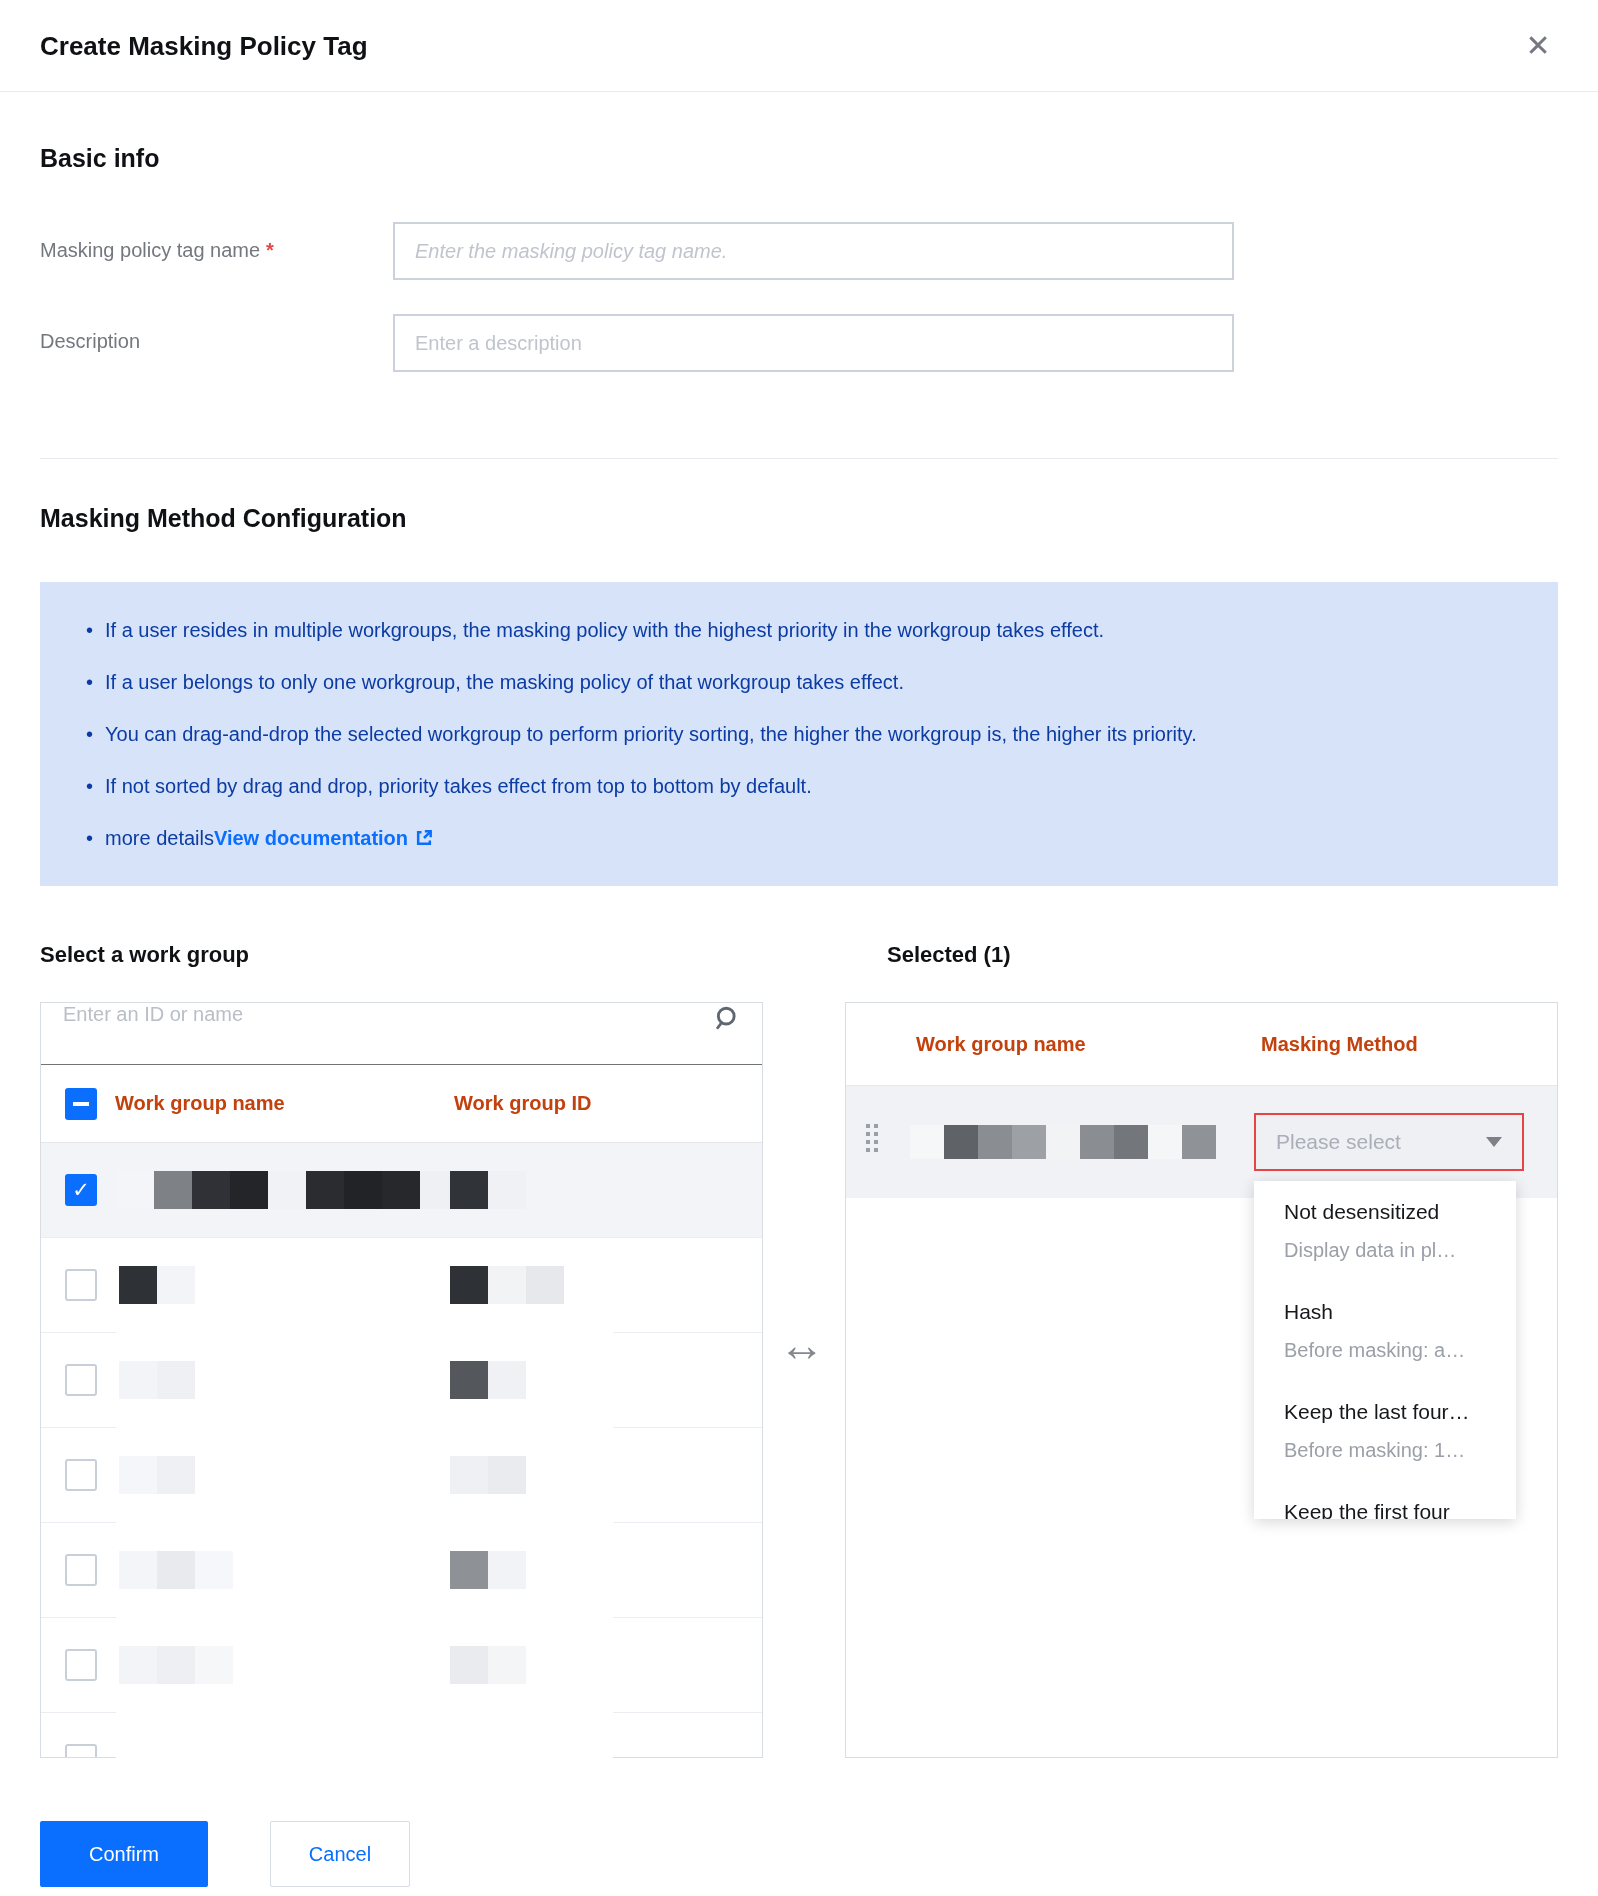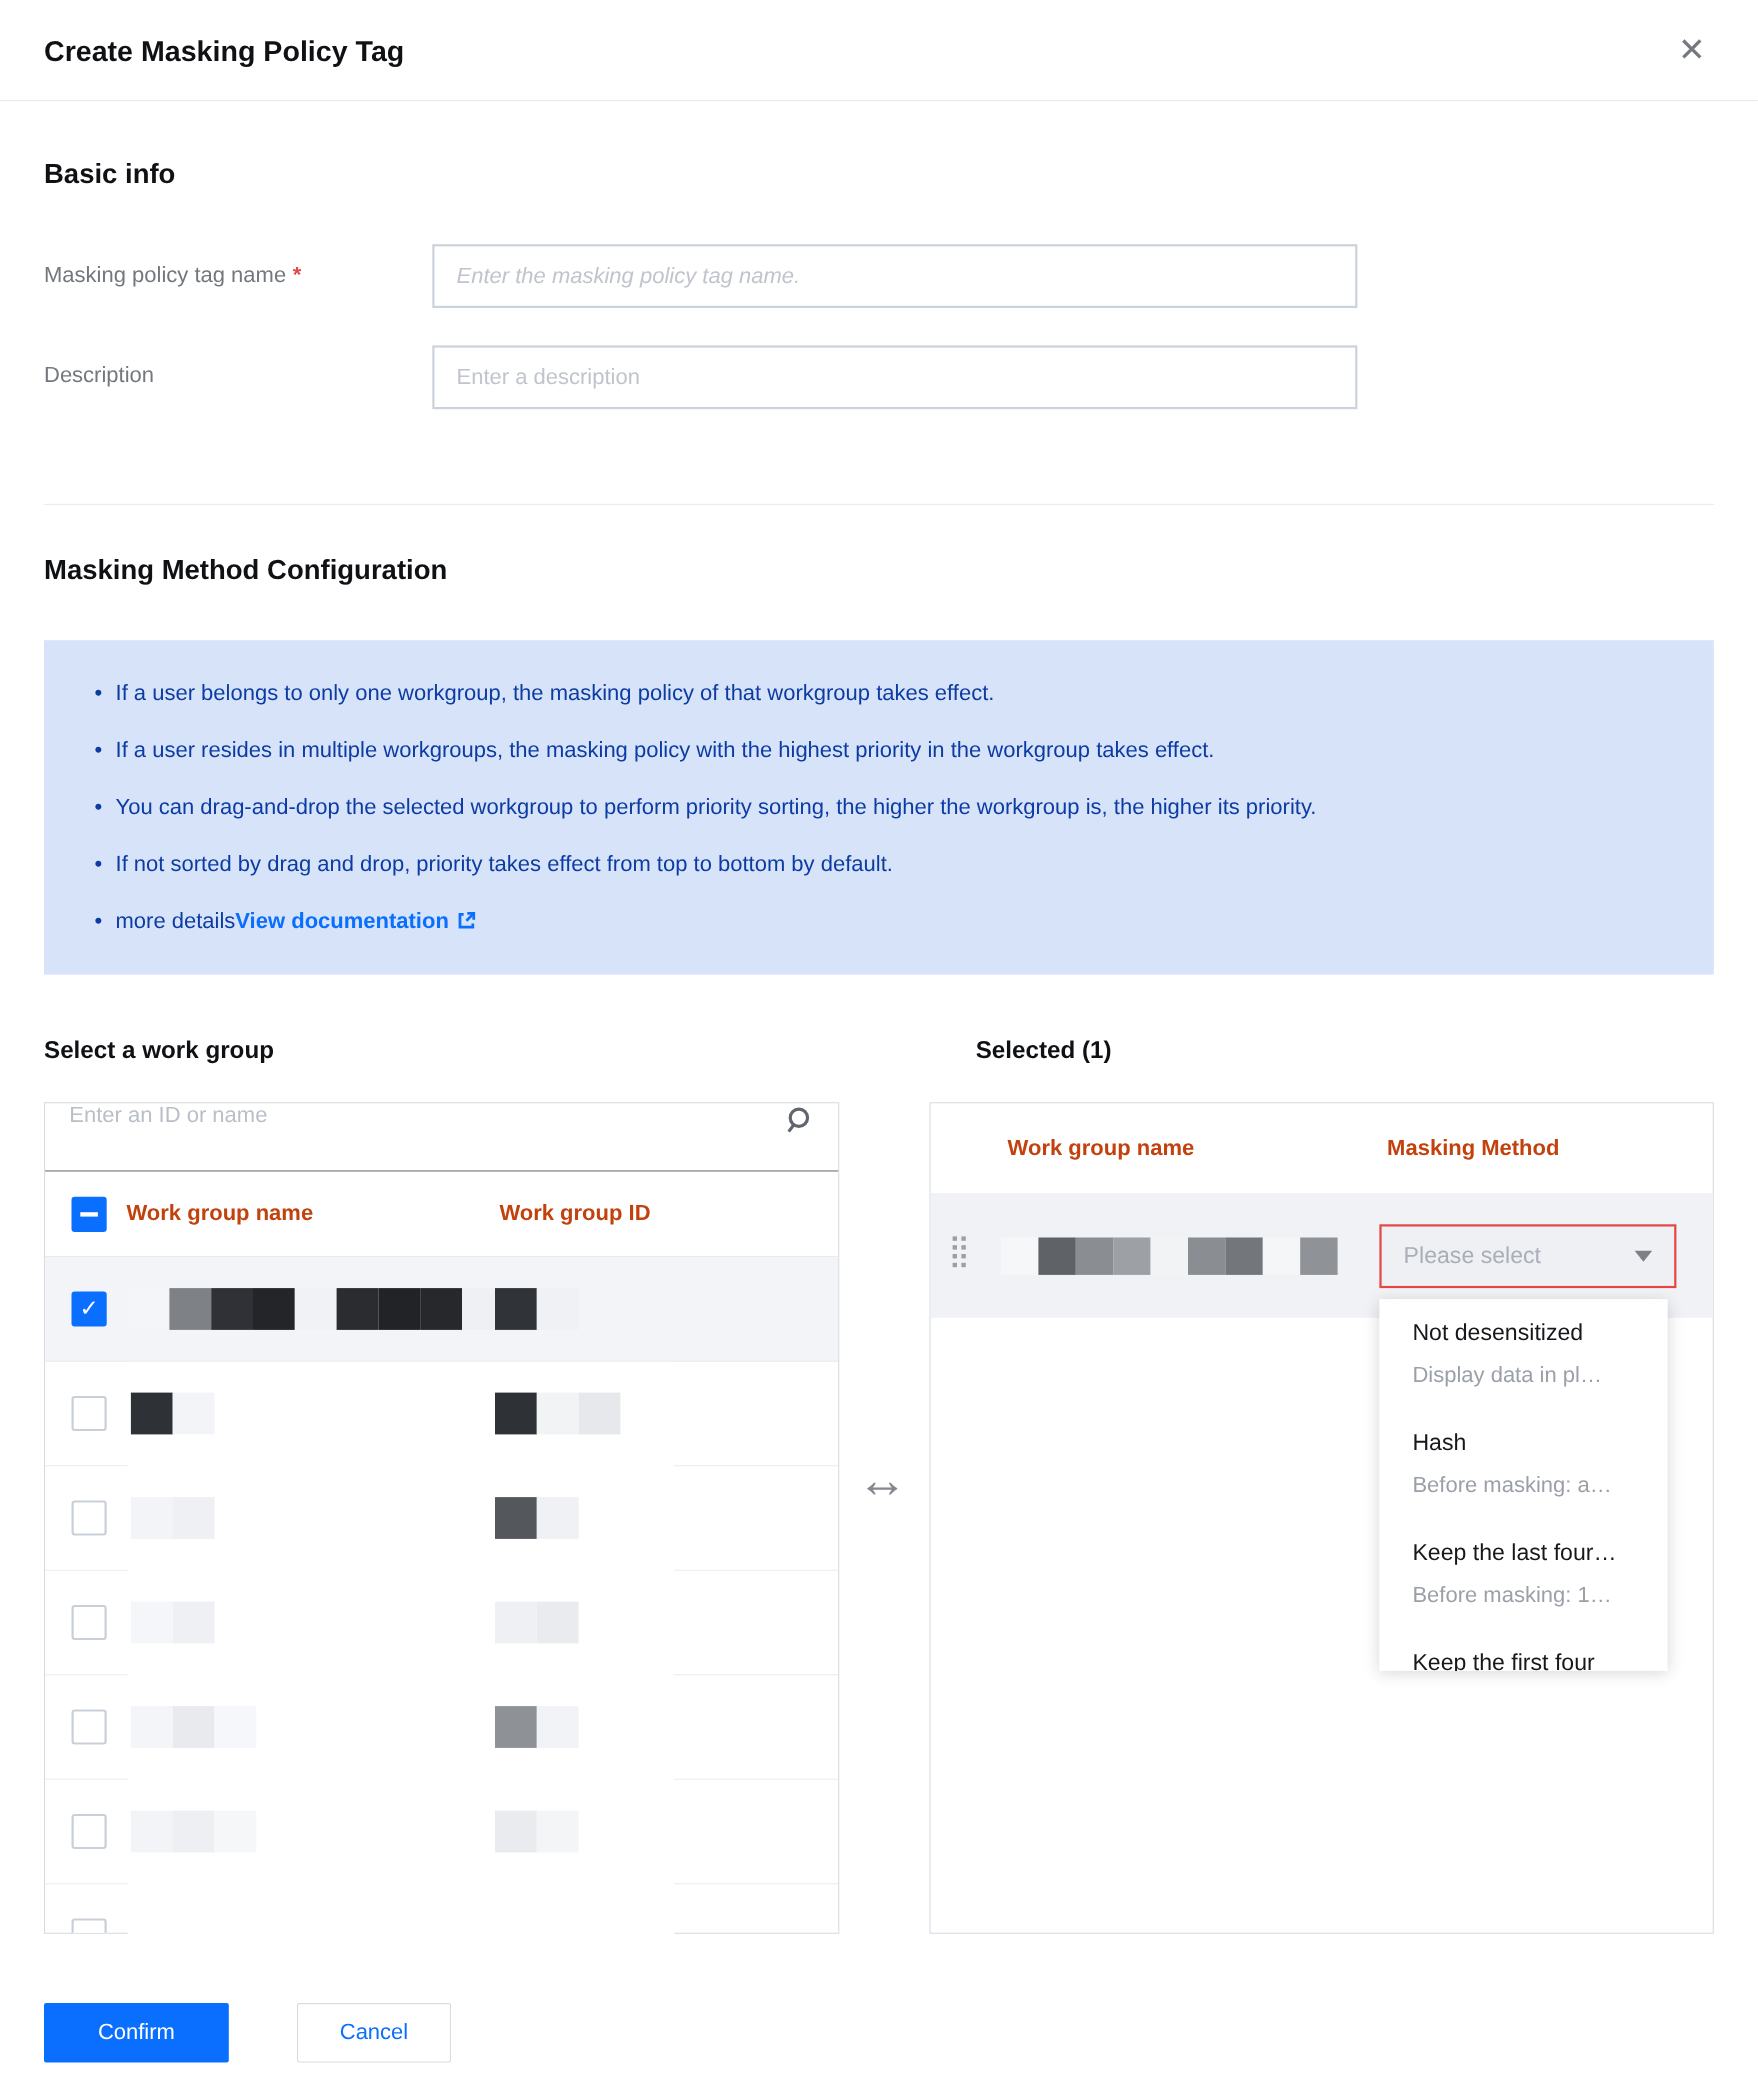--- a/index.html
+++ b/index.html
@@ -112,21 +112,21 @@
   .mm-select .ph { font-size:21px; color:#a9aeb8; }
   .caret { margin-left:auto; width:0; height:0; border-left:8px solid transparent;
     border-right:8px solid transparent; border-top:10px solid #7d8187; }
   .mm-menu { position:absolute; left:408px; top:178px; width:262px; height:338px;
     background:#fff; z-index:3; box-shadow:0 3px 14px rgba(0,0,0,.16);
     padding:18px 20px 0 30px; overflow:hidden; }
   .opt { margin-bottom:36px; cursor:pointer; }
   .opt .t { font-size:21px; color:#16181b; line-height:26px; white-space:nowrap; }
   .opt .s { font-size:20px; color:#9ba0a8; line-height:26px; margin-top:12px; white-space:nowrap; }
   
-  .btn { position:absolute; top:1821px; height:54px; font-size:20px; border-radius:2px;
+  .btn { position:absolute; top:1821px; height:66px; font-size:20px; border-radius:2px;
     cursor:pointer; font-family:inherit; }
   .btn-confirm { left:40px; width:168px; background:#0a6eff; color:#fff; border:none; }
   .btn-cancel { left:246px; width:140px; background:#fff; color:#0a6eff; border:1px solid #d8dce3;margin-left:24px; }
 </style>
 </head>
 <body>
 
 <div class="modal-header">
   <div class="modal-title">Create Masking Policy Tag</div>
   <div class="close-x">✕</div>
@@ -141,22 +141,22 @@
 
 <div class="field-label lbl-2">Description</div>
 <input class="txt-input inp-2" type="text" placeholder="Enter a description" style="">
 
 <div class="divider-2"></div>
 
 <div class="h-section h-mmc">Masking Method Configuration</div>
 
 <div class="info-box">
   <ul>
+    <li><span>If a user resides in multiple workgroups, the masking policy with the highest priority in the workgroup takes effect.</span></li>
     <li><span>If a user belongs to only one workgroup, the masking policy of that workgroup takes effect.</span></li>
-    <li><span>If a user resides in multiple workgroups, the masking policy with the highest priority in the workgroup takes effect.</span></li>
     <li><span>You can drag-and-drop the selected workgroup to perform priority sorting, the higher the workgroup is, the higher its priority.</span></li>
     <li><span>If not sorted by drag and drop, priority takes effect from top to bottom by default.</span></li>
     <li><span>more details</span><a class="doc-link">View documentation</a><span class="ext-ic"><svg width="20" height="20" viewBox="0 0 24 24">
             <path d="M9 5H5v14h14v-4" fill="none" stroke="#0a6eff" stroke-width="3"></path>
             <path d="M13 4h7v7" fill="none" stroke="#0a6eff" stroke-width="3"></path>
             <path d="M20 4l-8 8" fill="none" stroke="#0a6eff" stroke-width="3"></path>
           </svg></span></li>
   </ul>
 </div>
 

